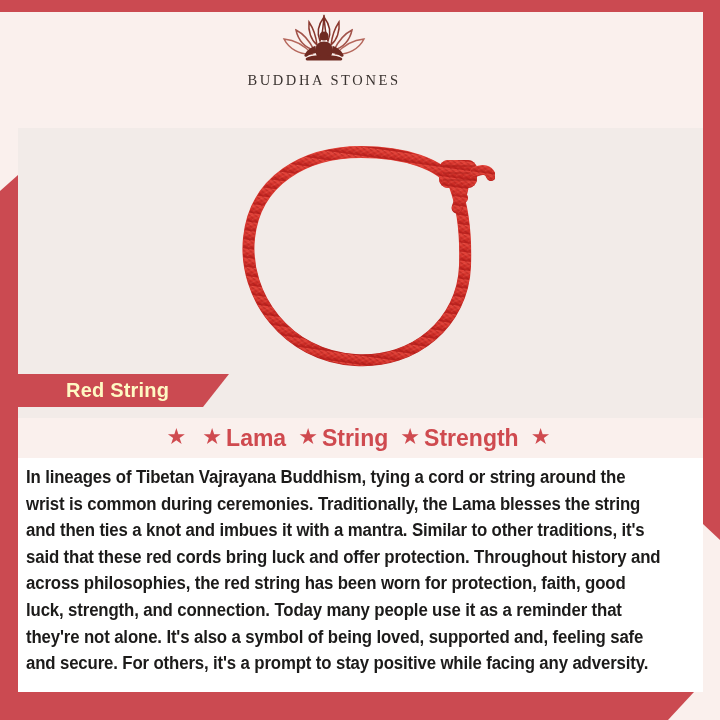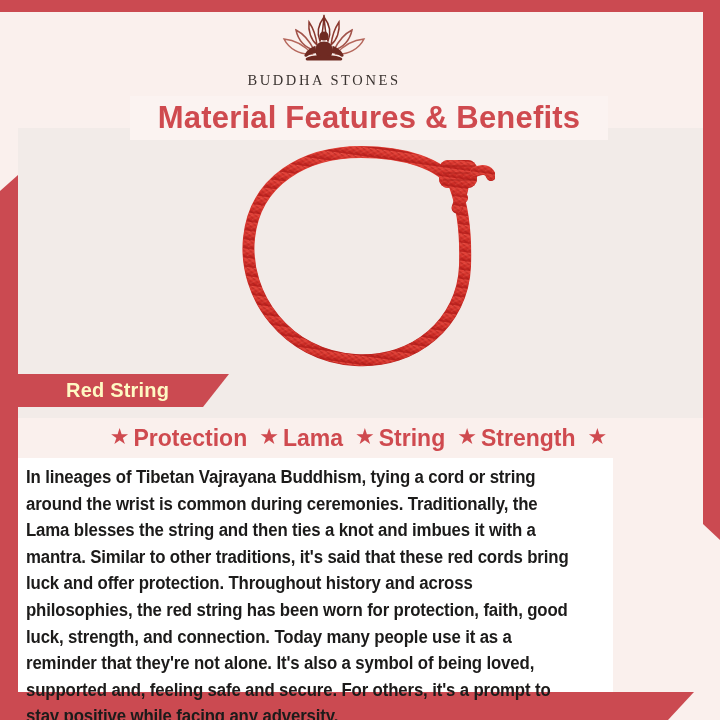--- a/index.html
+++ b/index.html
@@ -94,21 +94,21 @@
     font-size:23px;font-weight:bold;white-space:nowrap;
     padding:0 6px;
   }
   .benefit .star{
     color:#cf4a4f;font-size:22px;line-height:1;margin-right:4px;
     display:inline-block;transform:translateY(-1px);
   }
 
   
   .body-copy{
-    position:absolute;left:18px;top:458px;width:595px;height:234px;
+    position:absolute;left:18px;top:458px;width:685px;height:234px;
     background:#ffffff;
     padding:6px 8px 0 8px;
     box-sizing:border-box;
   }
   .body-copy p{
     margin:0;
     font-size:17.6px;
     line-height:26.6px;
     color:#1c1b1a;
     font-weight:bold;
@@ -146,23 +146,20 @@
         <circle cx="59" cy="22" r="4.6"></circle>
         <path d="M59 27.5 c-5 0 -8.6 3.4 -8.6 8.4 0 3.4 1.4 6.4 3.2 8.3 h10.8 c1.8 -1.9 3.2 -4.9 3.2 -8.3 0 -5 -3.6 -8.4 -8.6 -8.4 z"></path>
         <path d="M50.4 31.8 c-4.6 1.4 -8.6 4.8 -10.6 8.4 -1.1 2 0.4 3.2 2 2.2 3.3 -2 6.6 -3.1 9.6 -3.4 z"></path>
         <path d="M67.6 31.8 c4.6 1.4 8.6 4.8 10.6 8.4 1.1 2 -0.4 3.2 -2 2.2 -3.3 -2 -6.6 -3.1 -9.6 -3.4 z"></path>
         <path d="M42 43.5 c3.5 -1.6 8.4 -2.6 17 -2.6 s13.5 1 17 2.6 c2 0.9 1.6 3.1 -0.8 3.1 H42.8 c-2.4 0 -2.8 -2.2 -0.8 -3.1 z"></path>
       </g>
     </svg>
     <div class="logo-word">BUDDHA STONES</div>
   </div>
 
-  <div class="title-banner">
-    <div class="title-text">Material Features &amp; Benefits</div>
-  </div>
 
   <div class="hero">
     <svg class="bracelet" width="268" height="228" viewBox="0 0 268 228">
       <defs>
         <linearGradient id="cordg" x1="0" y1="0" x2="0" y2="1">
           <stop offset="0%" stop-color="#e5463c"></stop>
           <stop offset="45%" stop-color="#d8342c"></stop>
           <stop offset="100%" stop-color="#b81f1c"></stop>
         </linearGradient>
         <pattern id="braid" width="7" height="9" patternUnits="userSpaceOnUse" patternTransform="rotate(8)">
@@ -202,21 +199,20 @@
     </svg>
   </div>
 
   <div class="ribbon">
     <span class="ribbon-text">Red String</span>
   </div>
 
   <div class="benefits">
     <span class="benefit">
       <span class="star">★</span>
-      <span>Protection</span>
     </span>
     <span class="benefit">
       <span class="star">★</span>
       <span>Lama</span>
     </span>
     <span class="benefit">
       <span class="star">★</span>
       <span>String</span>
     </span>
     <span class="benefit">

